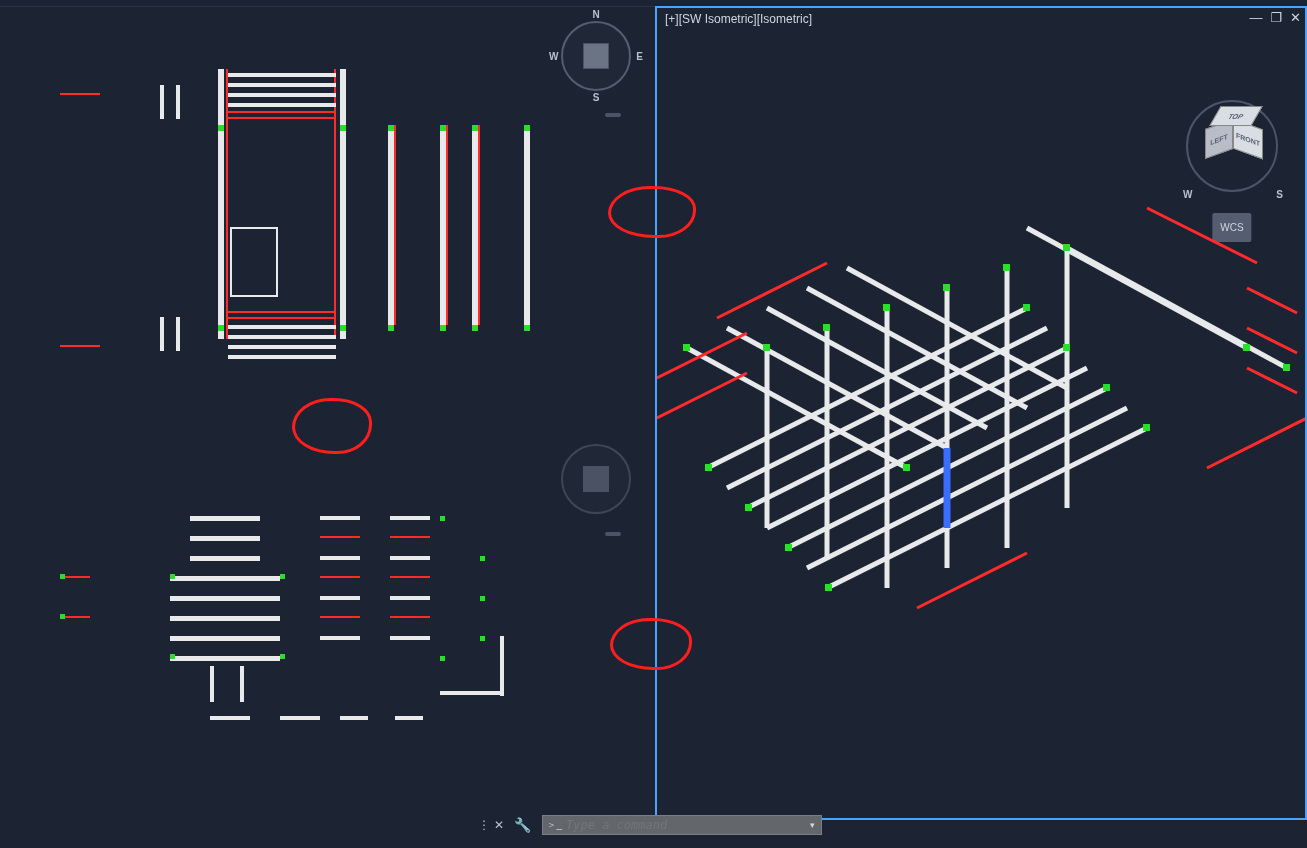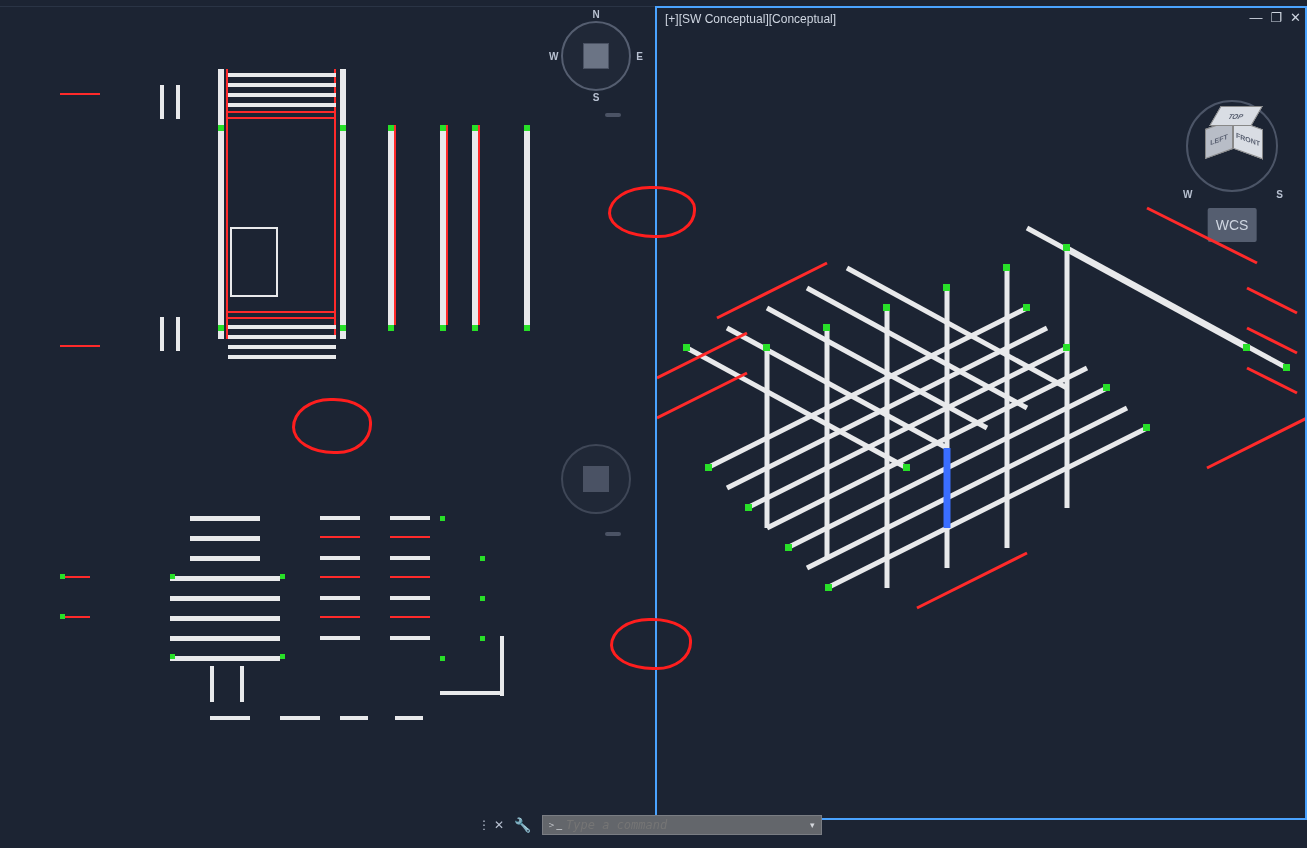--- a/index.html
+++ b/index.html
@@ -29,21 +29,21 @@
 
   .cube-widget { position: absolute; right: 18px; top: 54px; width: 110px; height: 150px; }
   .cube-ring { position: absolute; left: 50%; top: 38px; transform: translateX(-50%); width: 92px; height: 92px; border: 2px solid #4c5567; border-radius: 50%; }
   .cube { position: absolute; left: 50%; top: 48px; transform: translateX(-50%); width: 54px; height: 54px; }
   .cube-face { position: absolute; background: #d9dde4; color: #5a6172; font-size: 7px; font-weight: bold; display: flex; align-items: center; justify-content: center; border: 1px solid #888; }
   .cube-top { width: 42px; height: 20px; left: 10px; top: -4px; transform: skewX(-30deg); }
   .cube-front { width: 30px; height: 30px; left: 28px; top: 14px; transform: skewY(20deg); }
   .cube-left { width: 28px; height: 30px; left: 0; top: 14px; transform: skewY(-20deg); background: #b8bdc7; }
   .cube-s { position:absolute; right: 4px; bottom: 12px; color:#b8c1d1; font-size:10px; font-weight:bold;}
   .cube-w { position:absolute; left: 6px; bottom: 12px; color:#b8c1d1; font-size:10px; font-weight:bold;}
-  .cube-btn { position: absolute; left: 50%; bottom: -30px; transform: translateX(-50%); background: #555e70; color: #cfd6e1; font-size: 14px; padding: 9px 8px; border-radius: 2px; }
+  .cube-btn { position: absolute; left: 50%; bottom: -30px; transform: translateX(-50%); background: #555e70; color: #cfd6e1; font-size: 10px; padding: 9px 8px; border-radius: 2px; }
 
   .tiny-btn { position:absolute; background:#4b5365; color:#cfd6e1; font-size:8px; padding:2px 8px; border-radius:2px; }
 
   
   .cmd-bar { position: absolute; left: 478px; bottom: 12px; height: 22px; display: flex; align-items: center; gap: 6px; }
   .cmd-bar .dock-icons { display:flex; gap:4px; color:#b8c1d1; font-size:12px; }
   .cmd-bar .wrench { color:#b8c1d1; font-size:14px; padding:0 4px; }
   .cmd-bar .input-wrap { position:relative; width: 280px; height: 20px; background:#63666b; border: 1px solid #7a7d83; display:flex; align-items:center; }
   .cmd-bar .input-wrap .chev { color:#d4d7dc; font-size:10px; padding:0 4px; }
   .cmd-bar .input-wrap input { flex:1; background:transparent; border:0; outline:0; color:#d4d7dc; font-family: monospace; font-style: italic; font-size: 12px; }
@@ -186,21 +186,21 @@
 
     <div class="compass" style="right:24px; top:28px;">
       <div class="ring" style="border-color:#3f4757;">
         <div class="center" style="background:#4a5264;"></div>
       </div>
     </div>
     <div class="tiny-btn" style="right:34px; top:116px;"></div>
   </div>
 
   <div class="viewport vp-right">
-    <div class="vp-title">[+][SW Conceptual][Conceptual]</div>
+    <div class="vp-title">[+][SW Isometric][Isometric]</div>
     <div class="vp-controls-right">
       <span>—</span>
       <span>❐</span>
       <span>✕</span>
     </div>
 
     <div class="cube-widget">
       <div class="cube-ring"></div>
       <div class="cube">
         <div class="cube-face cube-left">LEFT</div>

